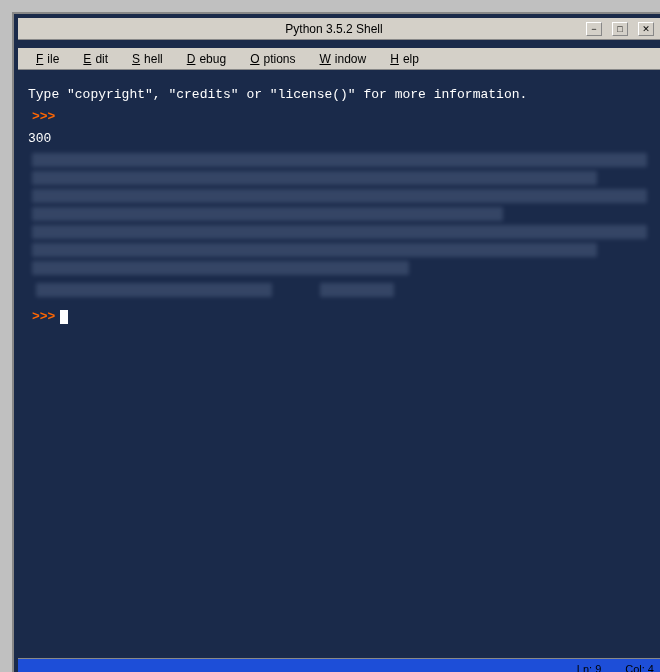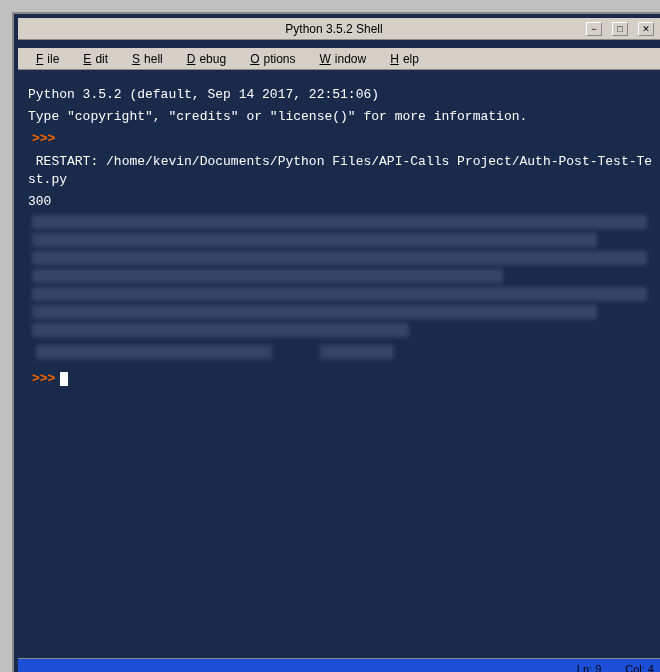--- a/index.html
+++ b/index.html
@@ -178,24 +178,22 @@
     <span class="menu-item"><span class="underline">F</span>ile</span>
     <span class="menu-item"><span class="underline">E</span>dit</span>
     <span class="menu-item"><span class="underline">S</span>hell</span>
     <span class="menu-item"><span class="underline">D</span>ebug</span>
     <span class="menu-item"><span class="underline">O</span>ptions</span>
     <span class="menu-item"><span class="underline">W</span>indow</span>
     <span class="menu-item"><span class="underline">H</span>elp</span>
   </div>
 
   <div class="shell-content">
-    <div class="shell-line">Python 3.5.2 (default, Sep 14 2017, 22:51:06)</div>
     <div class="shell-line">Type "copyright", "credits" or "license()" for more information.</div>
     <div class="shell-line"><span style="color:#ff6600; font-weight:bold;">&gt;&gt;&gt;</span></div>
-    <div class="shell-line"> RESTART: /home/kevin/Documents/Python Files/API-Calls Project/Auth-Post-Test-Test.py</div>
     <div class="shell-line">300</div>
 
     <div class="blurred-block">
       <div class="blurred-line w-full"></div>
       <div class="blurred-line w-90"></div>
       <div class="blurred-line w-full"></div>
       <div class="blurred-line w-75"></div>
       <div class="blurred-line w-full"></div>
       <div class="blurred-line w-90"></div>
       <div class="blurred-line w-60"></div>

